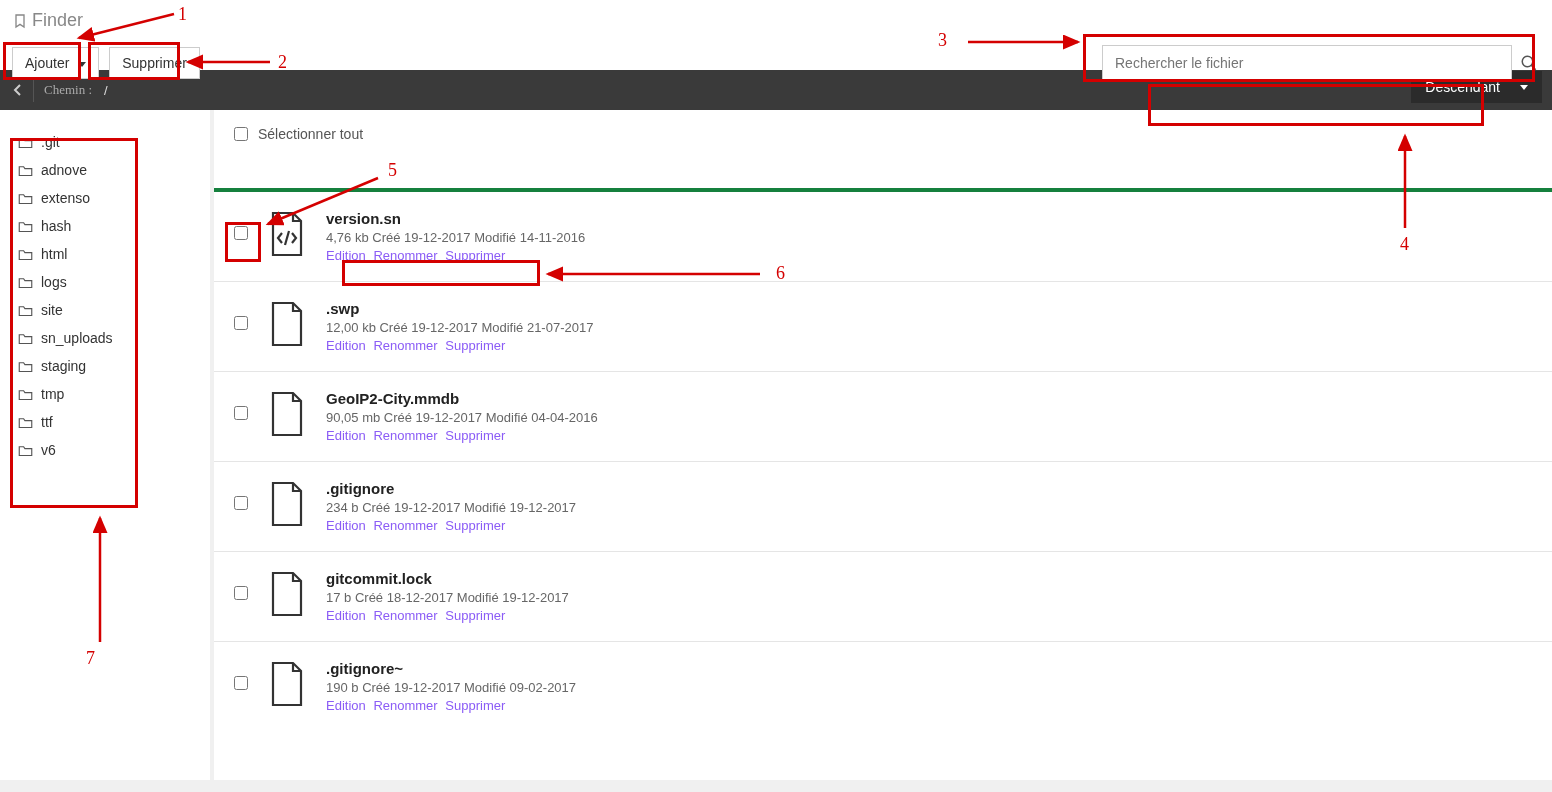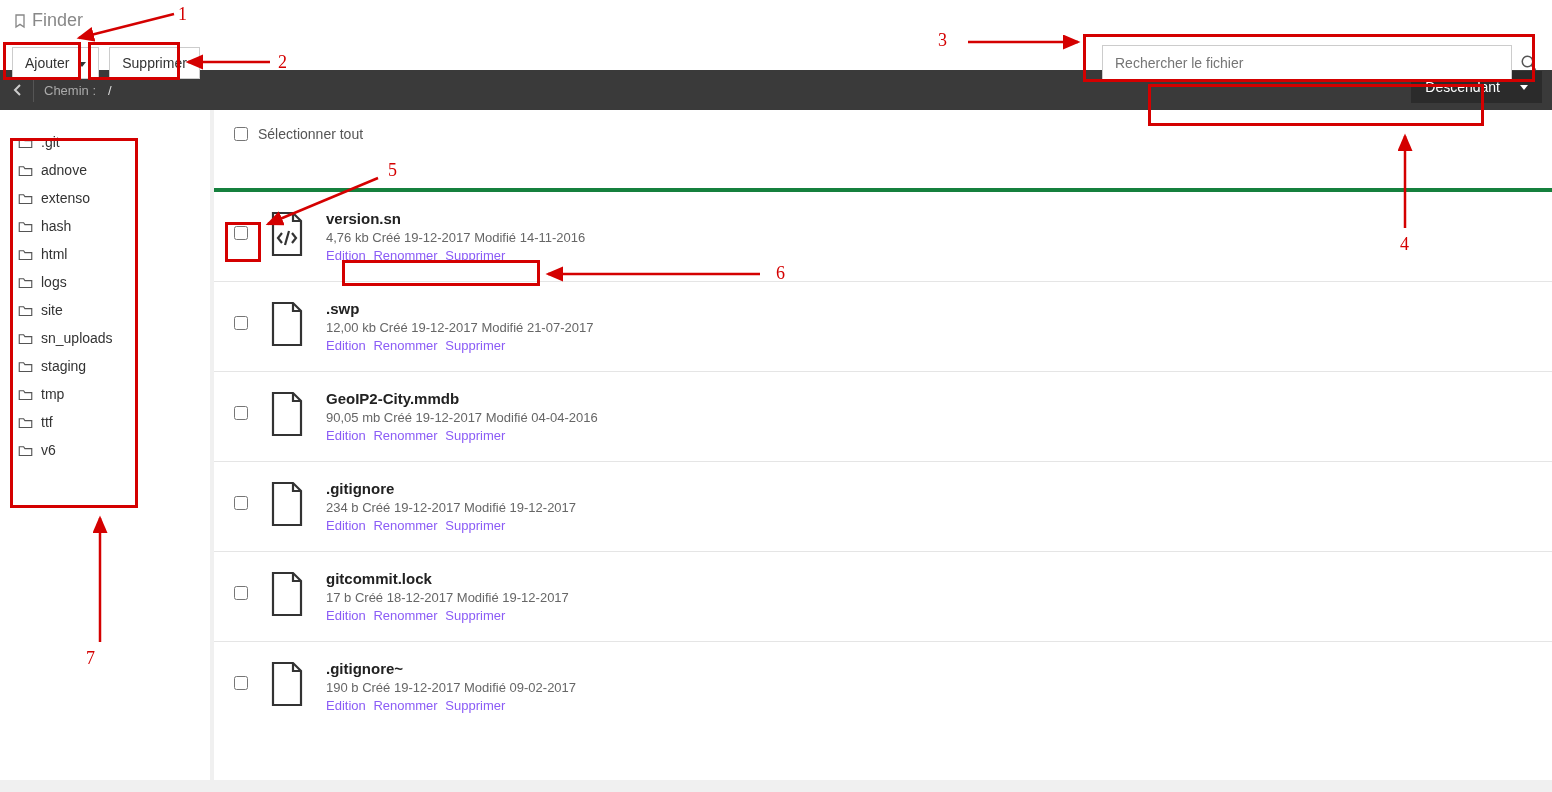--- a/index.html
+++ b/index.html
@@ -12,21 +12,21 @@
   .toolbar { display: flex; align-items: center; gap: 10px; padding-top: 6px; }
   .btn { background: #fff; border: 1px solid #ccc; padding: 7px 12px; font-size: 14px; cursor: pointer; color: #333; }
   .caret { display: inline-block; margin-left: 5px; border-top: 5px solid #333; border-left: 4px solid transparent; border-right: 4px solid transparent; vertical-align: middle; }
   
   .search-wrap { margin-left: auto; display: flex; align-items: center; gap: 6px; }
   .search-input { width: 410px; height: 36px; border: 1px solid #ccc; padding: 0 12px; font-size: 14px; }
   .search-icon-btn { width: 22px; height: 36px; display: flex; align-items: center; justify-content: center; cursor: pointer; }
   
   .pathbar { background: #3a3a3a; color: #ddd; height: 40px; display: flex; align-items: center; padding: 0 10px; font-size: 13px; }
   .back-btn { width: 24px; height: 24px; display:flex; align-items:center; justify-content:center; cursor:pointer; color:#ccc; border-right:1px solid #555; margin-right:10px; padding-right:8px;}
-  .path-label { color: #aaa; margin-right: 12px; }
+  .path-label { color: #aaa; margin-right: 12px; font-family: Liberation Serif, serif; }
   .path-val { color: #ddd; }
   
   .sort-controls { margin-left: auto; display: flex; align-items: center; gap: 8px; flex-direction: column; }
   .sort-label { color: #aaa; font-size: 12px; }
   .sort-select { background: #2b2b2b; color: #fff; padding: 8px 14px; display: flex; align-items: center; gap: 20px; cursor: pointer; font-size: 14px; }
   .sort-select .tri { border-top: 5px solid #fff; border-left: 4px solid transparent; border-right: 4px solid transparent; }
   .view-btn { width: 26px; height: 26px; display:flex; align-items:center; justify-content:center; cursor:pointer; color:#ccc; }
   
   .content { display: flex; height: calc(792px - 82px - 40px); }
   .sidebar { width: 210px; background: #fff; padding: 18px 14px; margin:0; }

